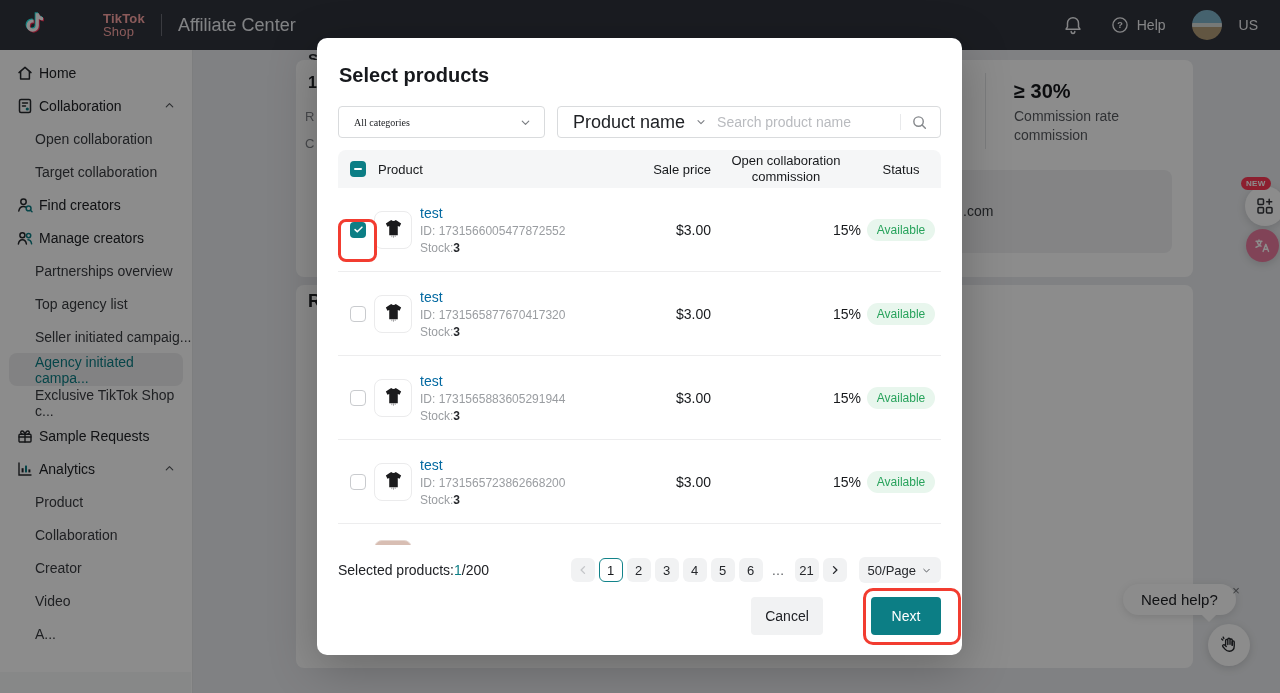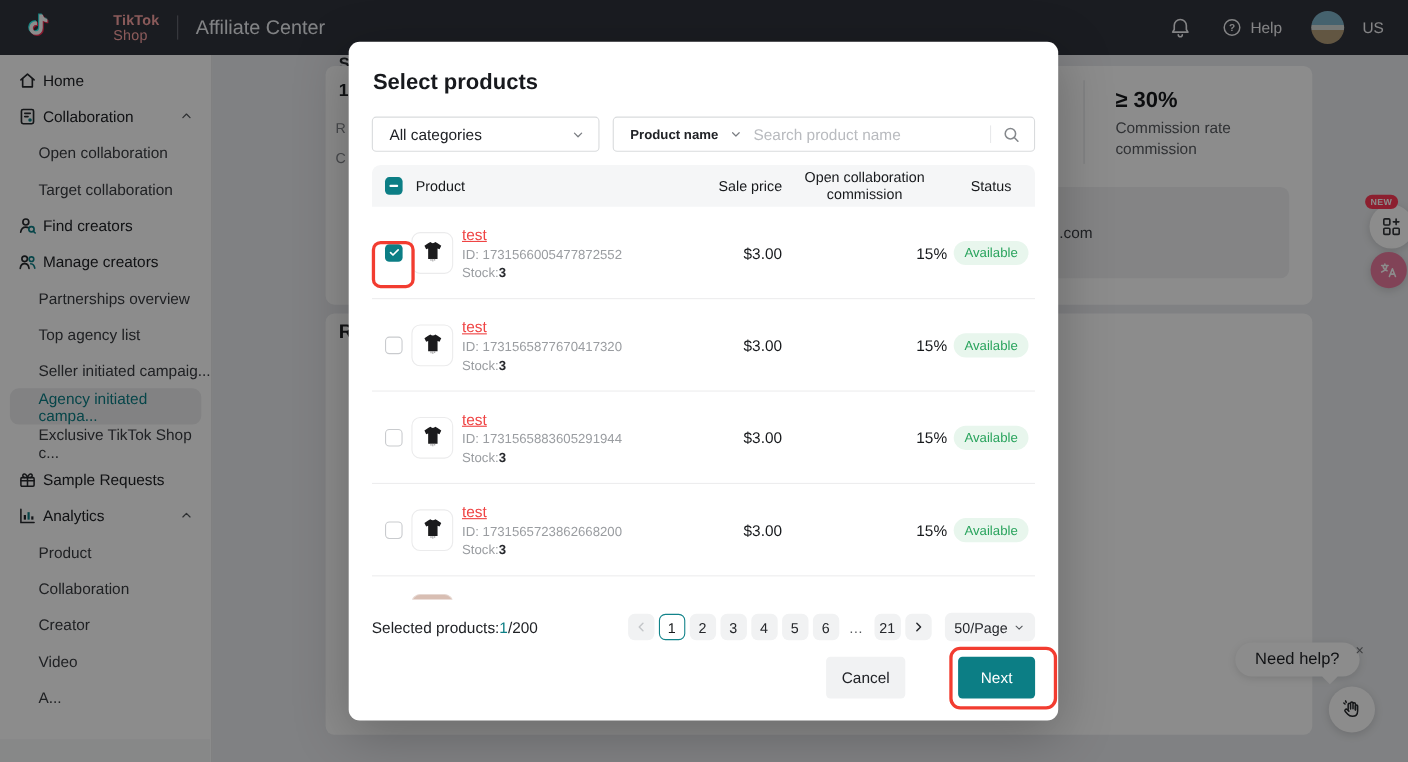--- a/index.html
+++ b/index.html
@@ -69,26 +69,26 @@
   .fab-hand{left:1208px;top:624px;width:42px;height:42px;}
   
   .overlay{position:absolute;inset:0;background:rgba(0,0,0,.45);z-index:20;}
   
   .modal{position:absolute;left:317px;top:38px;width:645px;height:617px;background:#fff;
          border-radius:10px;box-shadow:0 12px 48px rgba(0,0,0,.25);z-index:30;box-sizing:border-box;
          padding:0 21px;}
   .m-title{font-size:20px;font-weight:600;color:#17191d;padding:26px 1px 0;}
   .filters{display:flex;gap:12px;margin-top:19px;}
   .f-select{width:207px;height:32px;border:1px solid #d9dbdd;border-radius:4px;display:flex;
-            align-items:center;padding:0 12px 0 15px;box-sizing:border-box;font-size:14px;
-            color:#202226;cursor:pointer;}
+            align-items:center;padding:0 12px 0 15px;box-sizing:border-box;font-size:10px;
+            color:#202226;cursor:pointer;font-family:Liberation Serif, serif;}
   .f-select .chev{margin-left:auto;color:#7a7d82;}
   .f-search{flex:1;height:32px;border:1px solid #d9dbdd;border-radius:4px;display:flex;
             align-items:center;padding:0 12px 0 15px;box-sizing:border-box;}
-  .f-search .stype{font-size:12px;color:#202226;font-weight:700;cursor:pointer;}
+  .f-search .stype{font-size:18px;color:#202226;font-weight:400;cursor:pointer;}
   .f-search .chev{margin:0 8px 0 10px;color:#7a7d82;}
   .f-search input{flex:1;border:none;outline:none;font-size:14px;color:#202226;background:transparent;
             font-family:inherit;min-width:0;}
   .f-search input::placeholder{color:#b9bbbf;}
   .s-div{width:1px;height:16px;background:#e8e9eb;margin-right:10px;}
   
   .ptable{margin-top:12px;height:395px;overflow:hidden;}
   .thead{height:38px;background:#f5f6f7;border-radius:8px 8px 0 0;display:flex;align-items:center;
          padding:0 0 0 12px;font-size:13px;color:#17191c;}
   .cb{width:16px;height:16px;border-radius:4px;box-sizing:border-box;flex:none;cursor:pointer;}
@@ -99,21 +99,21 @@
   .th-product{flex:1;margin-left:12px;}
   .col-price{width:90px;text-align:right;flex:none;}
   .col-comm{width:150px;text-align:right;flex:none;}
   .th-comm{width:150px;text-align:center;line-height:16px;flex:none;}
   .col-status{width:80px;text-align:center;flex:none;}
   .trow{height:83px;display:flex;align-items:center;padding-left:12px;border-bottom:1px solid #ededee;
         font-size:14px;color:#17191c;}
   .trow .pimg{width:38px;height:38px;border:1px solid #ebebec;border-radius:8px;margin-left:8px;
         display:flex;align-items:center;justify-content:center;flex:none;box-sizing:border-box;}
   .pinfo{flex:1;margin-left:8px;min-width:0;}
-  .pname{font-size:14px;color:#ef4444;text-decoration:underline;}
+  .pname{font-size:14px;color:#0369a1;}
   .pid,.pstock{font-size:12px;color:#9a9da1;margin-top:3px;}
   .pstock b{color:#26282c;font-weight:600;}
   .pill{display:inline-block;background:#e8f6ed;color:#28a35c;font-size:12px;padding:4px 10px;
         border-radius:12px;}
   .partial{height:25px;position:relative;overflow:hidden;}
   .partial .pimg2{position:absolute;left:36px;top:16px;width:38px;height:12px;background:#d8beb3;
         border:1px solid #e6d8d2;border-radius:8px 8px 0 0;box-sizing:border-box;}
   
   .list-footer{display:flex;align-items:center;margin-top:11px;height:28px;}
   .sel-text{font-size:14px;color:#202226;}

